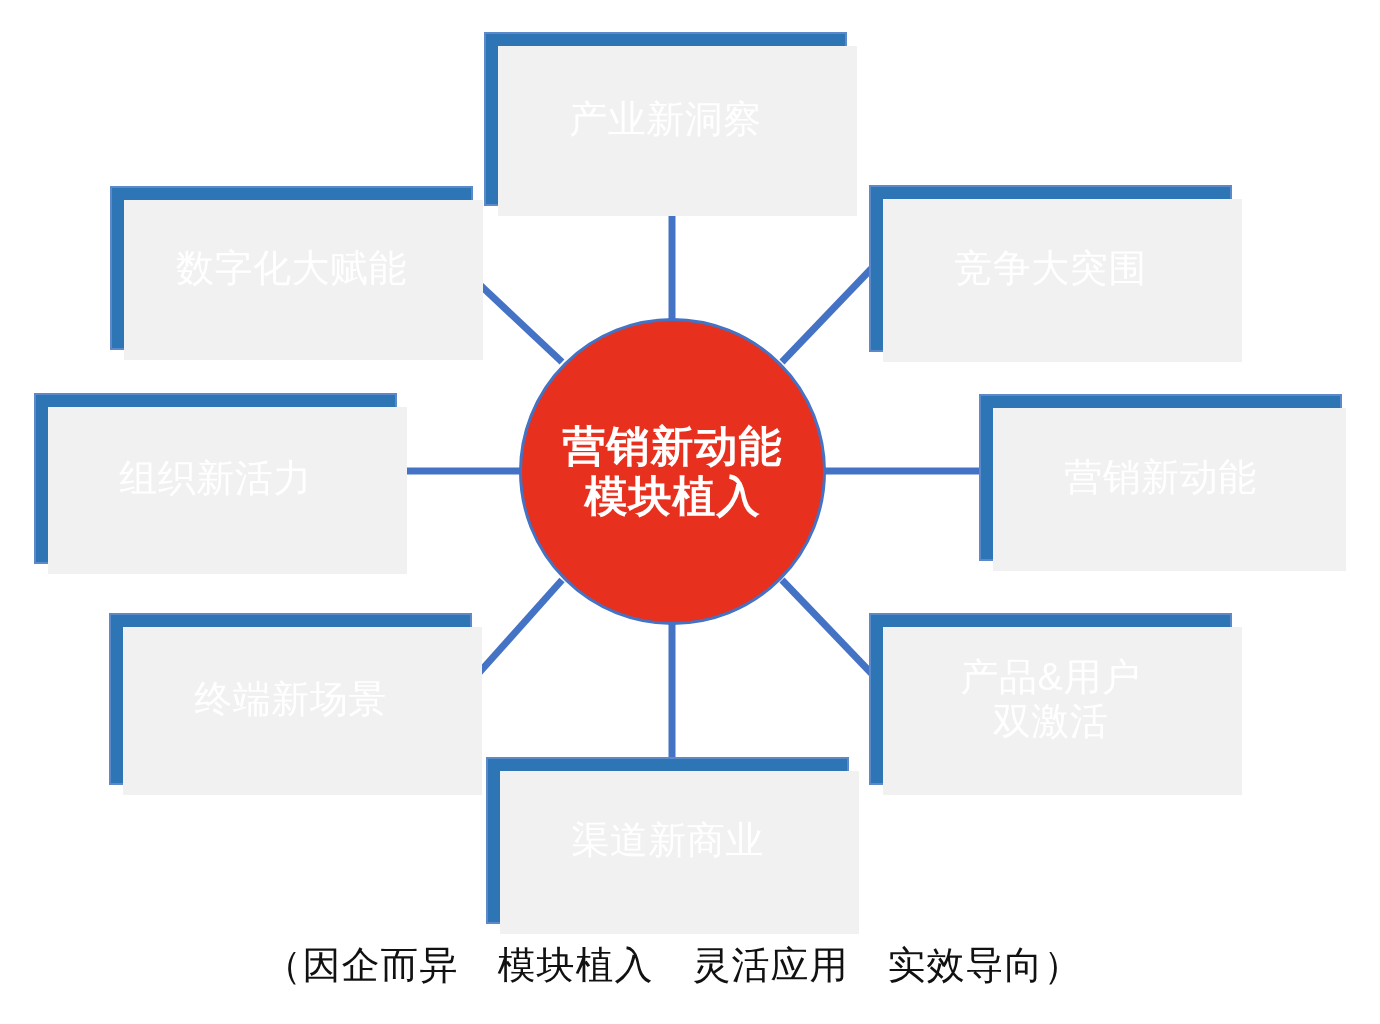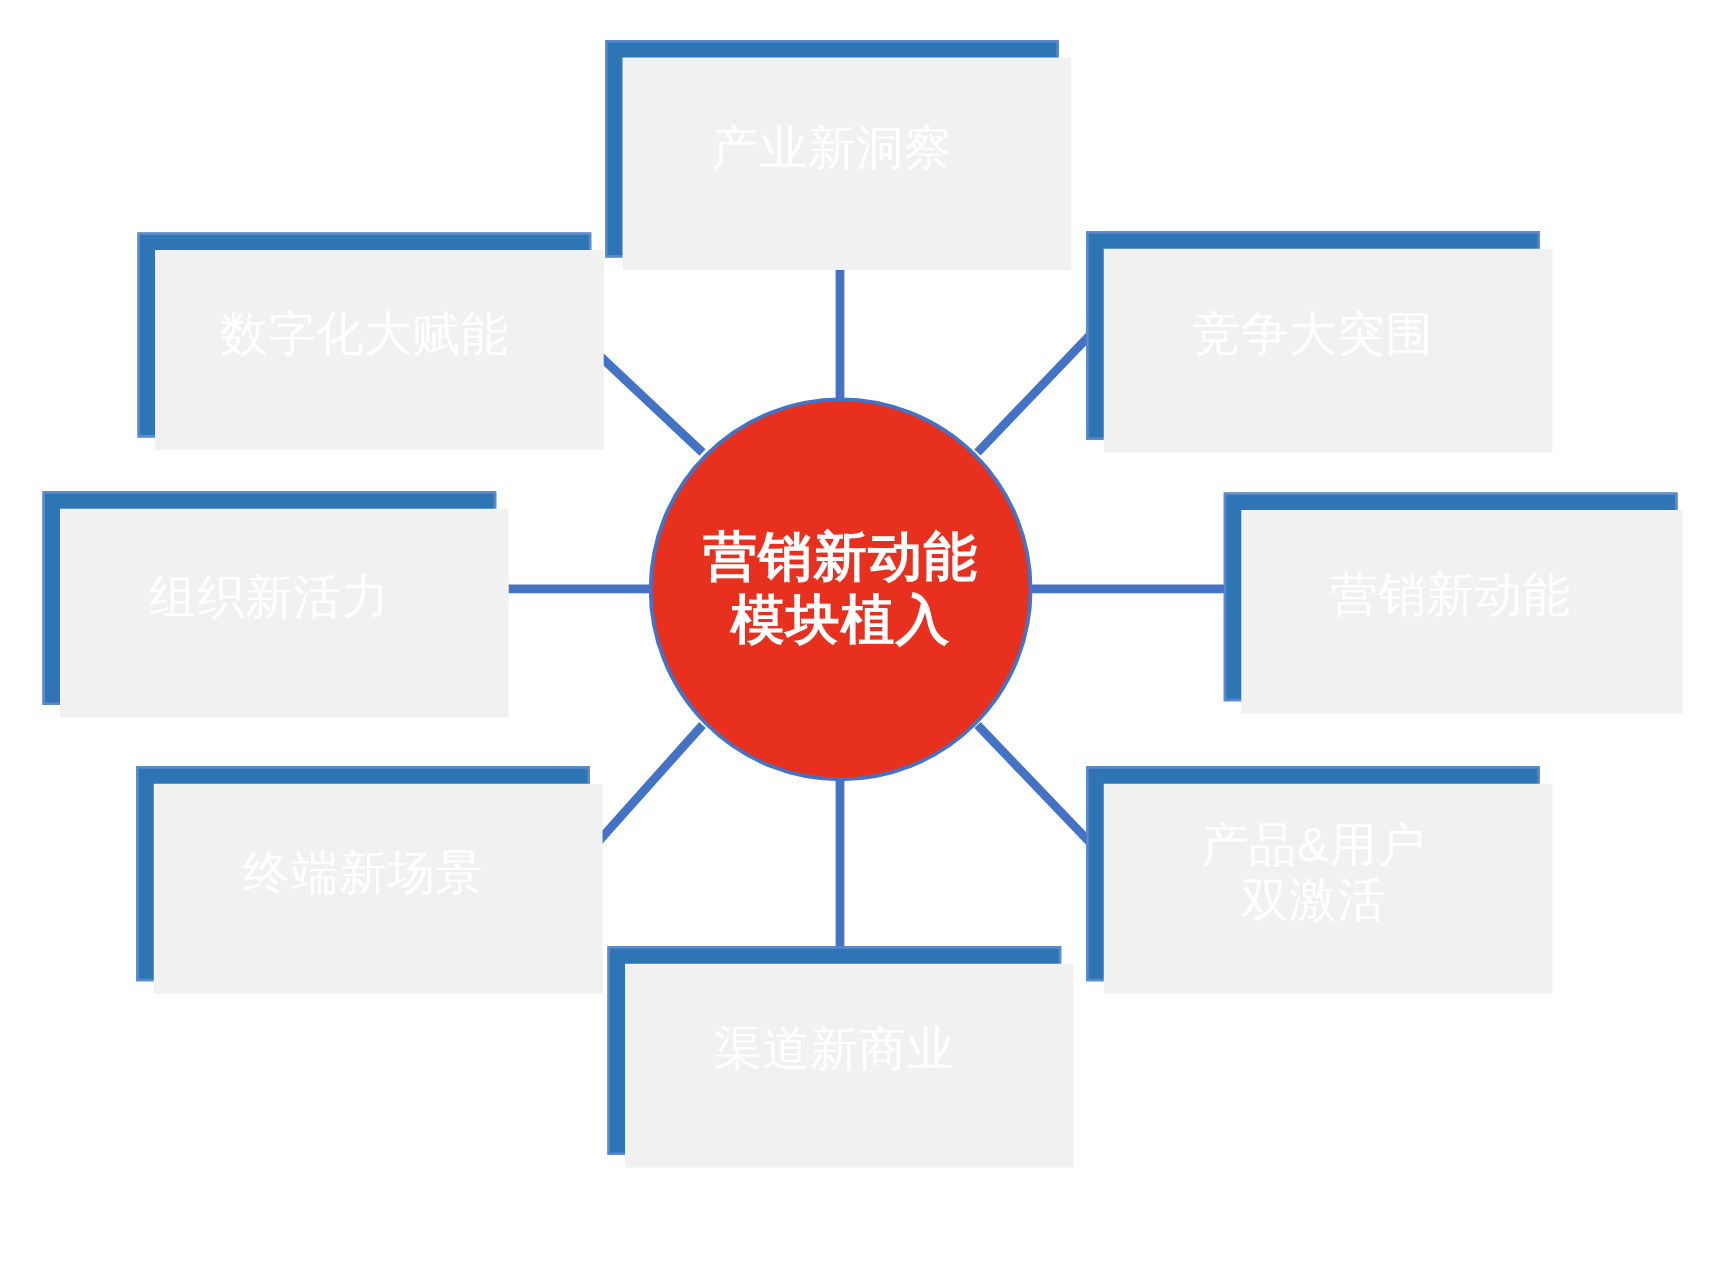--- a/index.html
+++ b/index.html
@@ -148,14 +148,15 @@
 
   <div class="node" style="left:110px; top:186px; width:363px; height:164px;">
     <span class="node-label">数字化大赋能</span>
   </div>
 
   <div class="hub" style="left:519px; top:318px; width:307px; height:307px;">
     <span class="hub-line">营销新动能</span>
     <span class="hub-line">模块植入</span>
   </div>
 
+  <div class="caption">（因企而异　模块植入　灵活应用　实效导向）</div>
 
 </div>
 
 </body></html>

